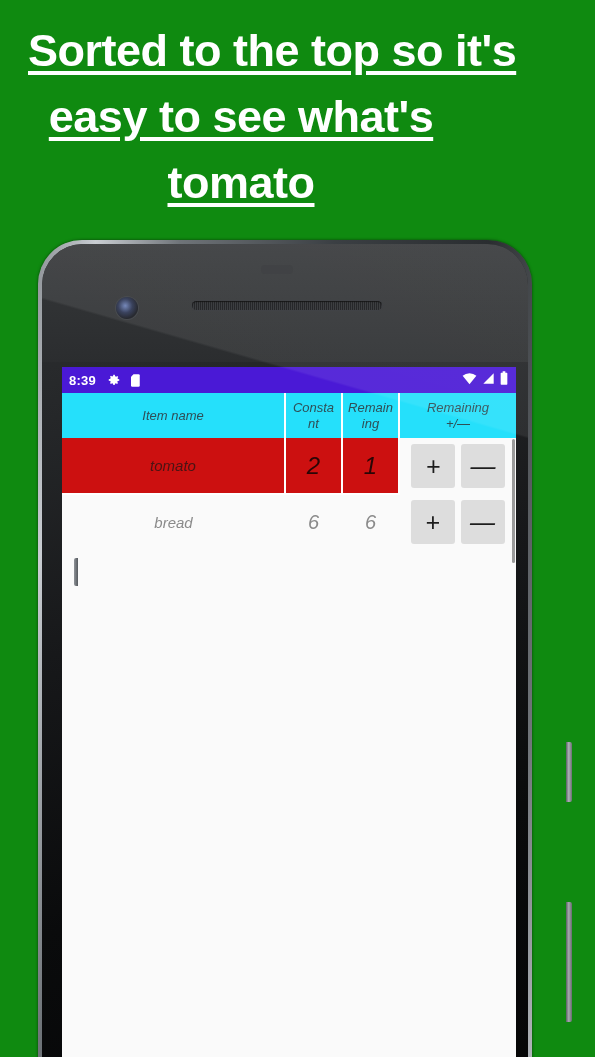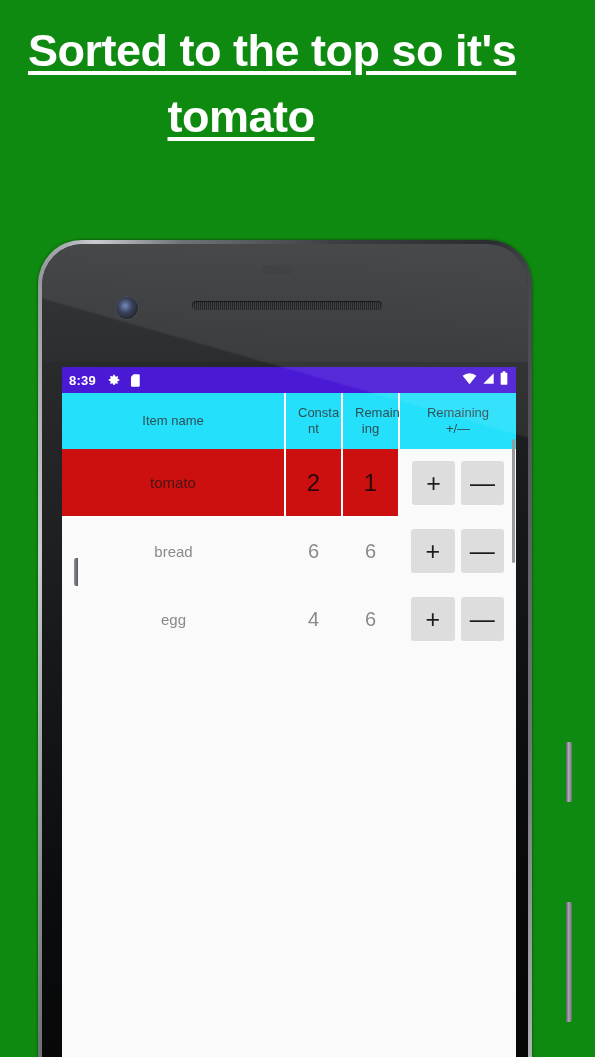--- a/index.html
+++ b/index.html
@@ -170,23 +170,24 @@
     letter-spacing: 0.2px;
     margin-right: 11px;
   }
   .sb-icon { margin-right: 10px; display: inline-flex; align-items: center; }
   .sb-spacer { flex: 1; }
   .sb-right { display: flex; align-items: center; gap: 5px; }
 
   
   .tbl { width: 100%; border-collapse: collapse; table-layout: fixed; }
   .tbl th, .tbl td {
-    padding: 12px;
+    padding: 0;
     text-align: center;
     vertical-align: middle;
+    font-style: italic;
   }
   thead th {
     background: #25e0fb;
     color: #2f4f57;
     font-size: 13px;
     font-weight: normal;
     height: 45px;
     line-height: 16px;
     border-right: 2px solid #ffffff;
     box-sizing: border-box;
@@ -243,20 +244,21 @@
     background: #9a9a9a;
     border-radius: 2px;
     z-index: 6;
   }
 </style>
 </head>
 <body>
 
 <div class="promo">
   <span class="promo-line">Sorted to the top so it's</span>
+  <span class="promo-line">easy to see what's</span>
   <span class="promo-line">tomato</span>
 </div>
 
 <div class="phone">
   <div class="phone-frame"></div>
   <div class="phone-body">
     <div class="phone-topband"></div>
     <div class="sensor-slot"></div>
     <div class="front-camera"></div>
     <div class="earpiece"></div>
@@ -342,31 +344,20 @@
             <td class="name">bread</td>
             <td class="num">6</td>
             <td class="num">6</td>
             <td class="ctrl">
               <div class="ctrl-wrap">
                 <div class="sqbtn">+</div>
                 <div class="sqbtn">—</div>
               </div>
             </td>
           </tr>
-          <tr>
-            <td class="name">egg</td>
-            <td class="num">4</td>
-            <td class="num">6</td>
-            <td class="ctrl">
-              <div class="ctrl-wrap">
-                <div class="sqbtn">+</div>
-                <div class="sqbtn">—</div>
-              </div>
-            </td>
-          </tr>
         </tbody>
       </table>
 
       <div class="scrollhint"></div>
 
     </div>
 
     <div class="glare"></div>
   </div>
 

